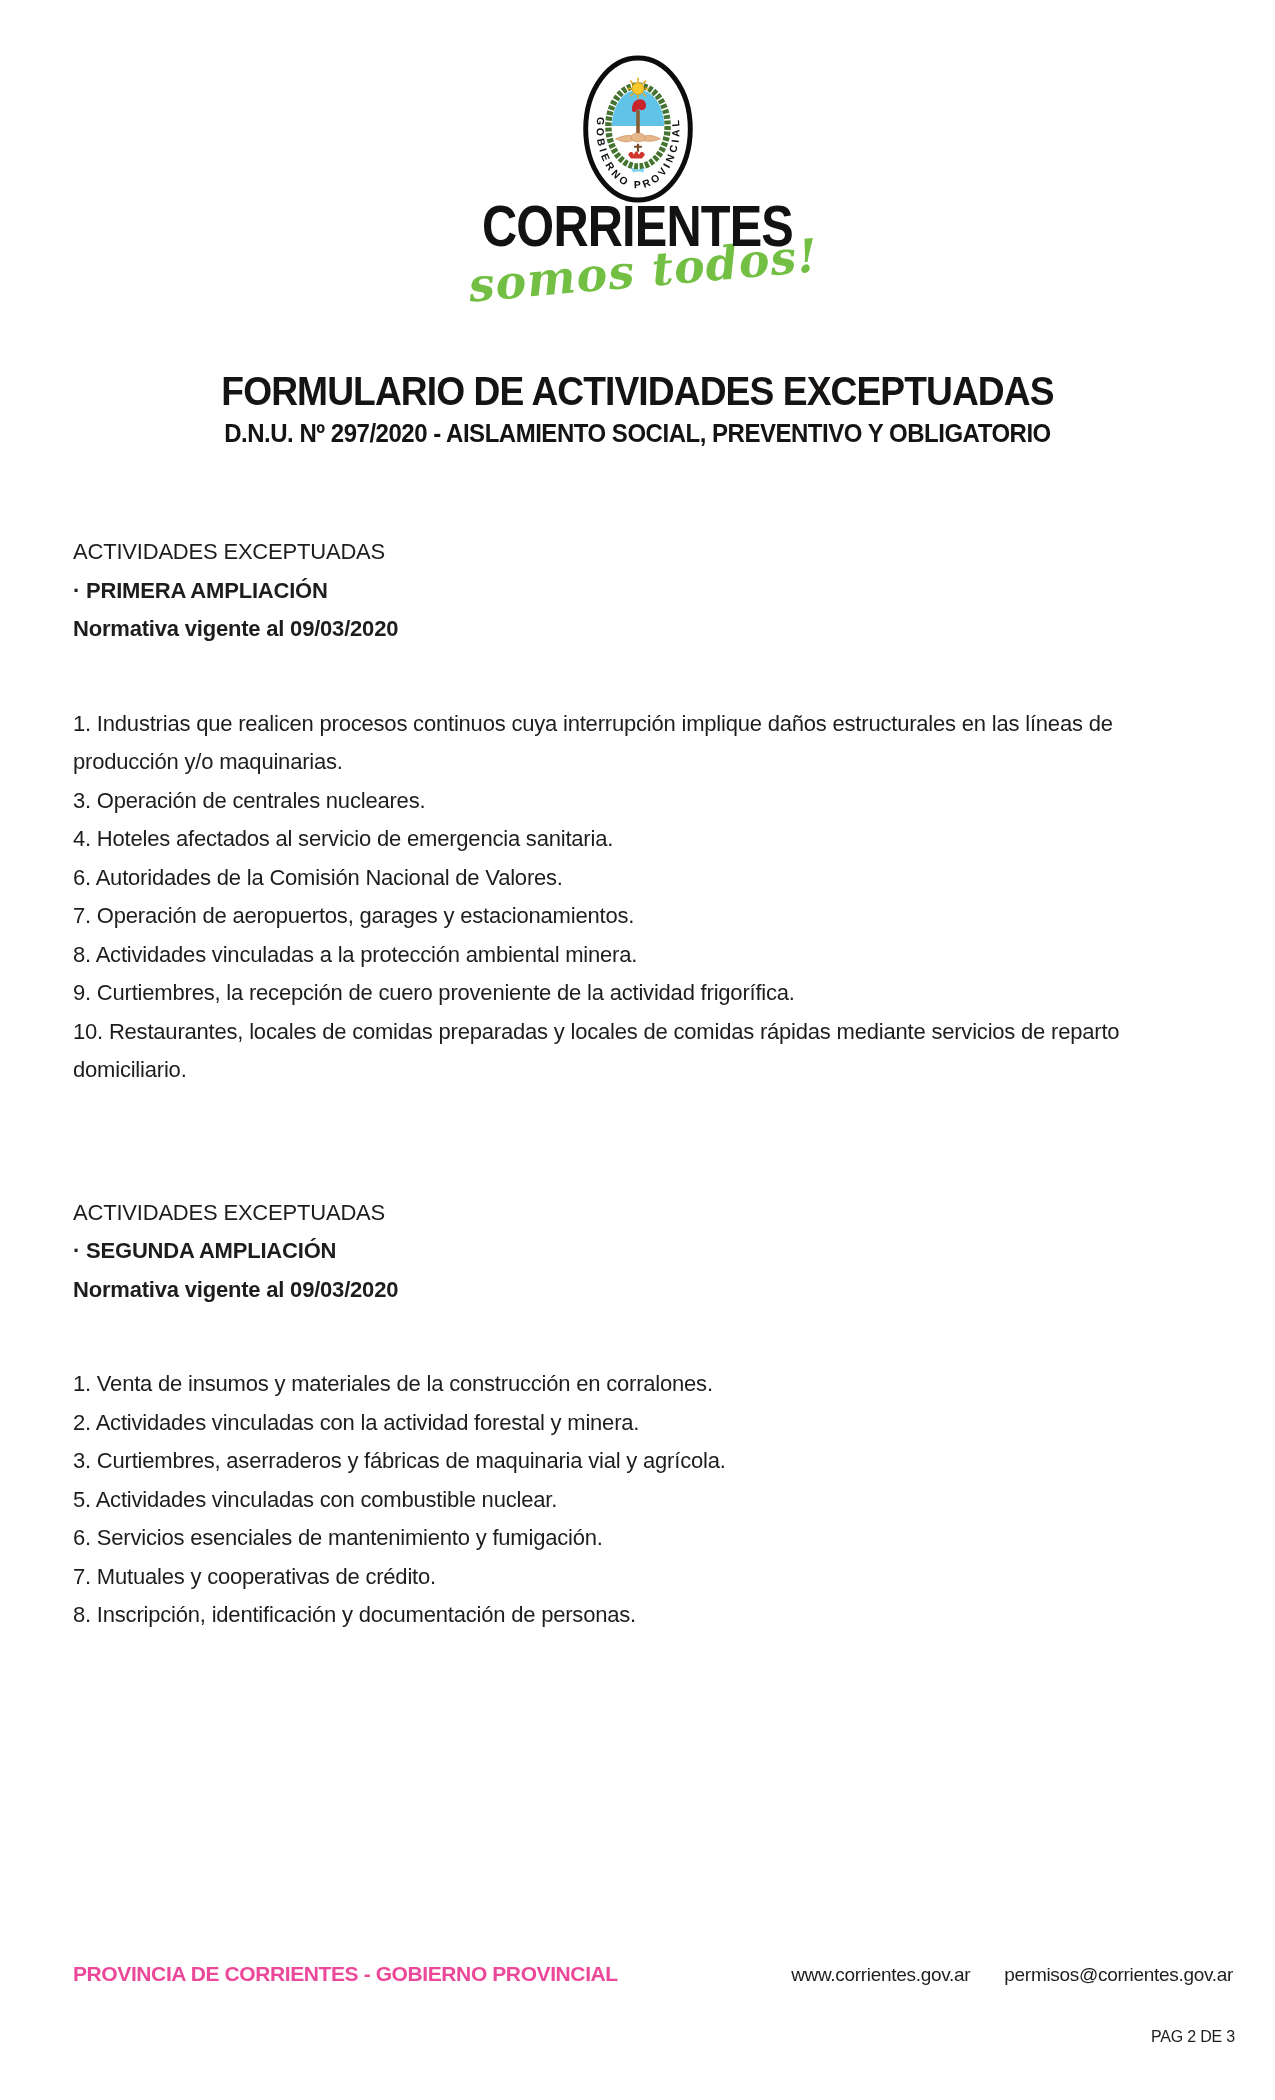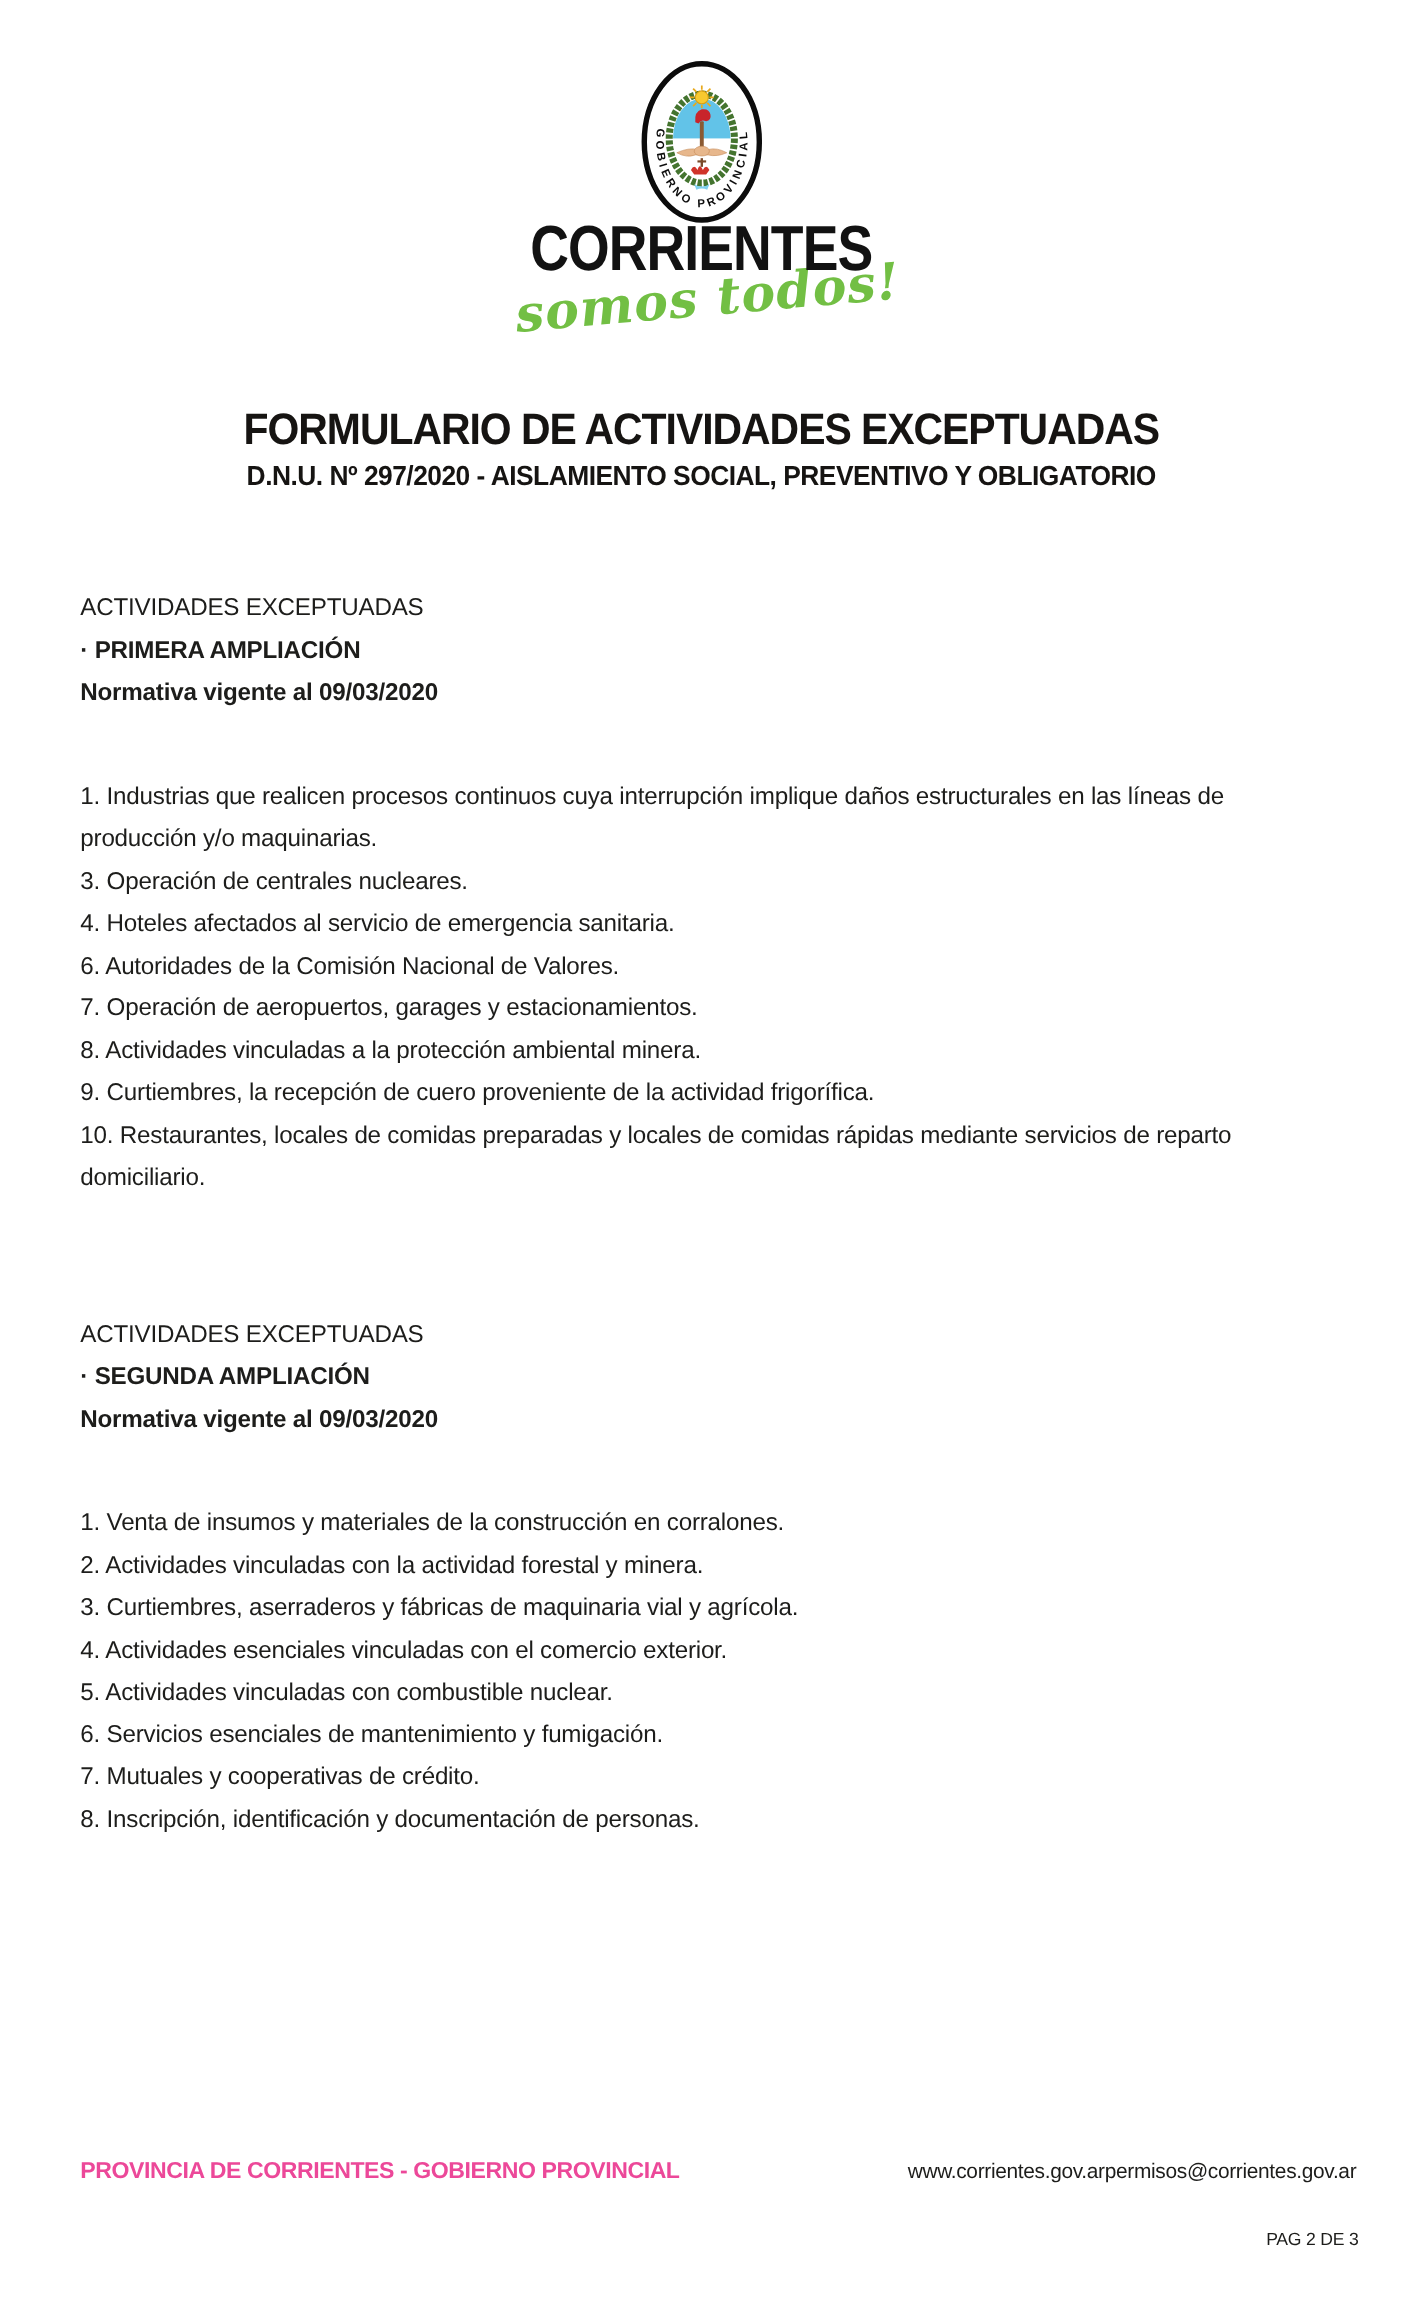--- a/index.html
+++ b/index.html
@@ -37,21 +37,21 @@
   .sec-heading { font-weight: bold; }
   .sec-sub { font-weight: bold; }
   .list { margin-top: 56px; }
   .list-item { font-weight: normal; }
   .footer-left {
     position: absolute; left: 73px; top: 1962px;
     font-size: 21px; font-weight: bold; letter-spacing: -0.4px; color: #ec4899;
   }
   .footer-right {
     position: absolute; right: 42px; top: 1964px;
-    font-size: 19px; display: flex; letter-spacing: -0.3px;
+    font-size: 19px; display: flex; gap: 34px; letter-spacing: -0.3px;
   }
   .footer-page {
     position: absolute; right: 40px; top: 2028px;
     font-size: 16px; letter-spacing: -0.2px;
   }
 </style>
 </head>
 <body>
 
 <div>
@@ -130,21 +130,20 @@
     </div>
 
     <div class="section">
       <div class="sec-label">ACTIVIDADES EXCEPTUADAS</div>
       <div class="sec-heading">· SEGUNDA AMPLIACIÓN</div>
       <div class="sec-sub">Normativa vigente al 09/03/2020</div>
       <div class="list">
           <div class="list-item">1. Venta de insumos y materiales de la construcción en corralones.</div>
           <div class="list-item">2. Actividades vinculadas con la actividad forestal y minera.</div>
           <div class="list-item">3. Curtiembres, aserraderos y fábricas de maquinaria vial y agrícola.</div>
-          <div class="list-item">4. Actividades esenciales vinculadas con el comercio exterior.</div>
           <div class="list-item">5. Actividades vinculadas con combustible nuclear.</div>
           <div class="list-item">6. Servicios esenciales de mantenimiento y fumigación.</div>
           <div class="list-item">7. Mutuales y cooperativas de crédito.</div>
           <div class="list-item">8. Inscripción, identificación y documentación de personas.</div>
         </div>
     </div>
 
   </div>
 
   <div class="footer-left">PROVINCIA DE CORRIENTES - GOBIERNO PROVINCIAL</div>

